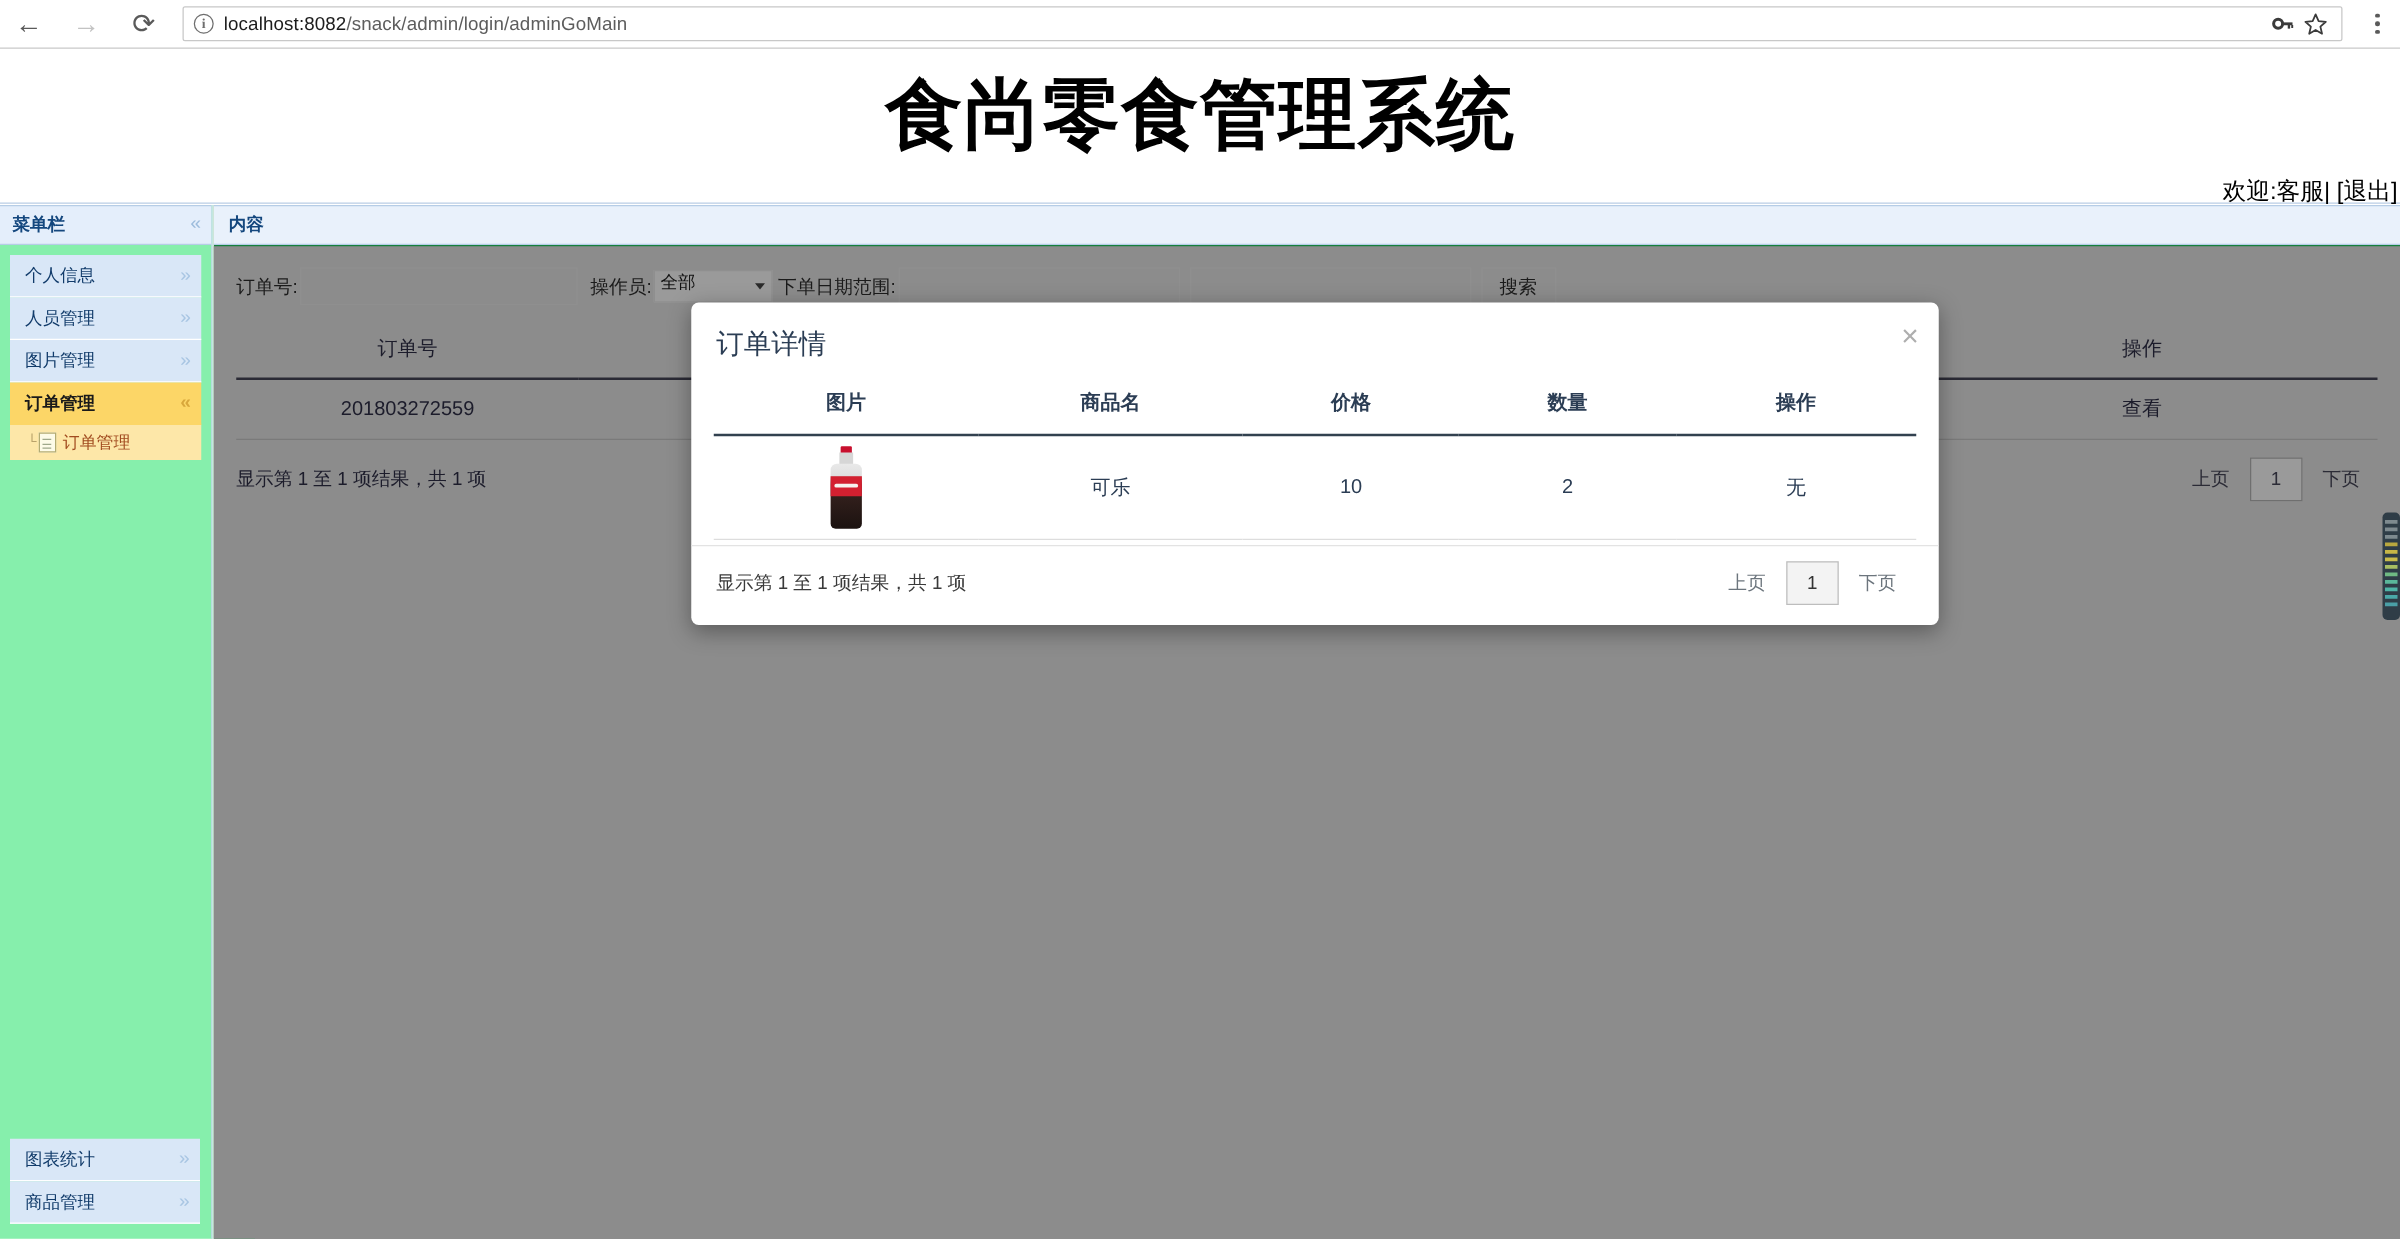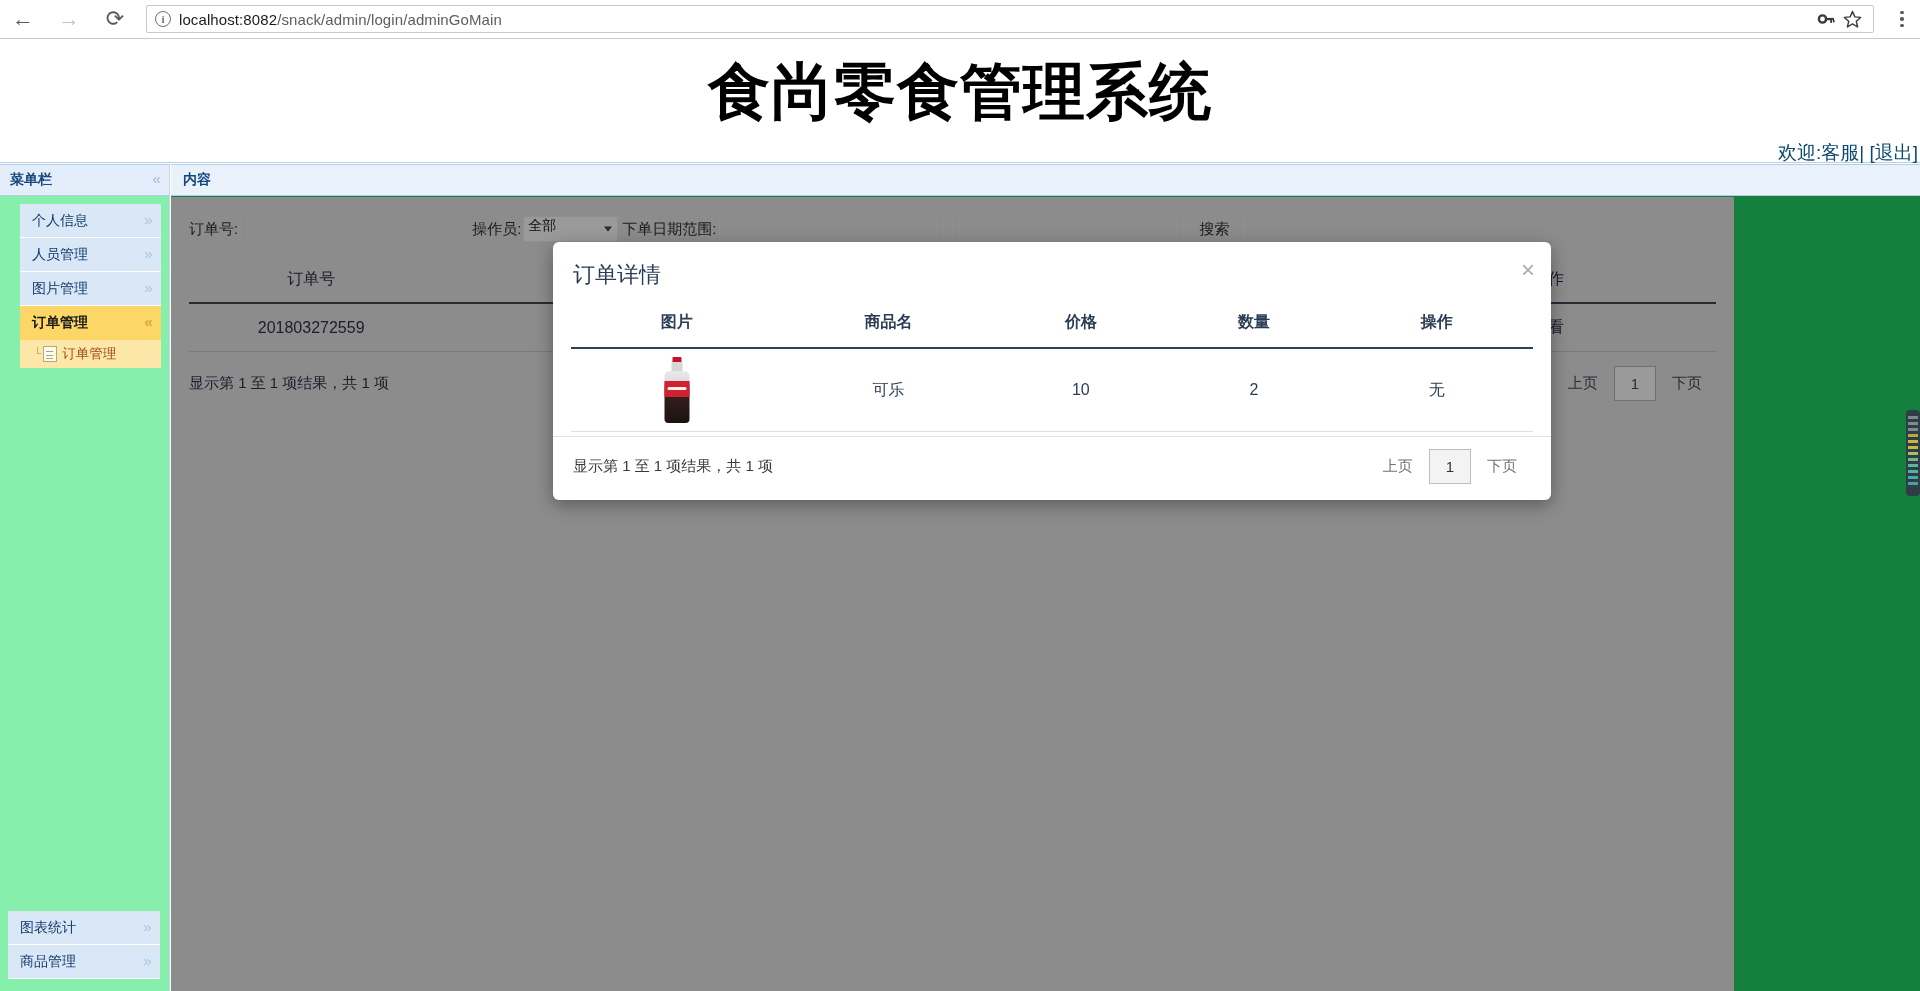--- a/index.html
+++ b/index.html
@@ -88,21 +88,21 @@
     font-size: 62px;
     line-height: 80px;
     color: #000000;
     font-family: "DejaVu Sans", "Liberation Sans", sans-serif;
     font-weight: bold;
     letter-spacing: 1px;
   }
   #welcome-bar {
     position: absolute; right: 2px; top: 100px;
     font-size: 19px;
-    color: #0c4a6e;
+    color: #000000;
     white-space: nowrap;
   }
 
   
   #sidebar {
     position: absolute; left: 0; top: 164px;
     width: 170px; height: 827px;
     background: #86efac;
     border-right: 1px solid #c4d7ea;
     font-family: Liberation Mono, monospace;
@@ -117,21 +117,21 @@
     position: relative;
   }
   #sidebar-head .title {
     font-size: 14px; font-weight: bold; color: #14477e;
   }
   #sidebar-head .chev {
     position: absolute; right: 8px; top: 50%;
     transform: translateY(-50%);
     color: #9dbcdc; font-size: 15px;
   }
-  #menu-list { padding: 8px 8px 0 20px; }
+  #menu-list { padding: 8px 8px 0 8px; }
   .menu-group {
     height: 34px;
     background: #d9e7f7;
     border-bottom: 1px solid #ffffff;
     display: flex; align-items: center;
     padding: 0 12px;
     position: relative;
     cursor: pointer;
     font-size: 14px;
     color: #123c6b;
@@ -190,21 +190,21 @@
     border-bottom: 1px solid #b6cde6;
     border-top: 1px solid #b6cde6;
     display: flex; align-items: center;
     padding: 0 12px;
   }
   #content-head .title {
     font-size: 14px; font-weight: bold; color: #14477e;
   }
   #content-body {
     position: absolute; left: 0; top: 33px;
-    width: 1563px; height: 794px;
+    width: 1749px; height: 794px;
     background: #8c8c8c;
     padding: 16px 18px 0 18px;
   }
 
   
   #search-row {
     display: flex; align-items: center;
     height: 32px;
     font-size: 15px; color: #1b1b1b;
     white-space: nowrap;

